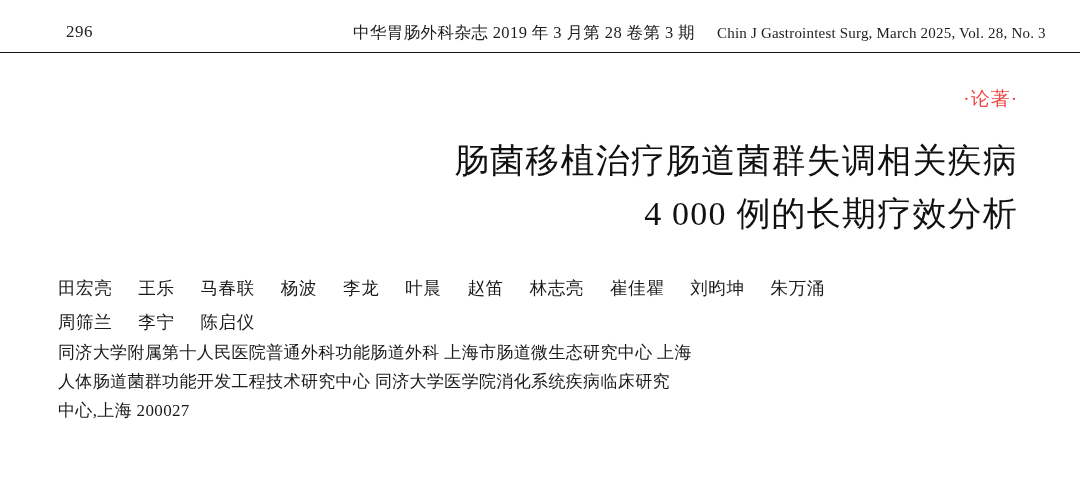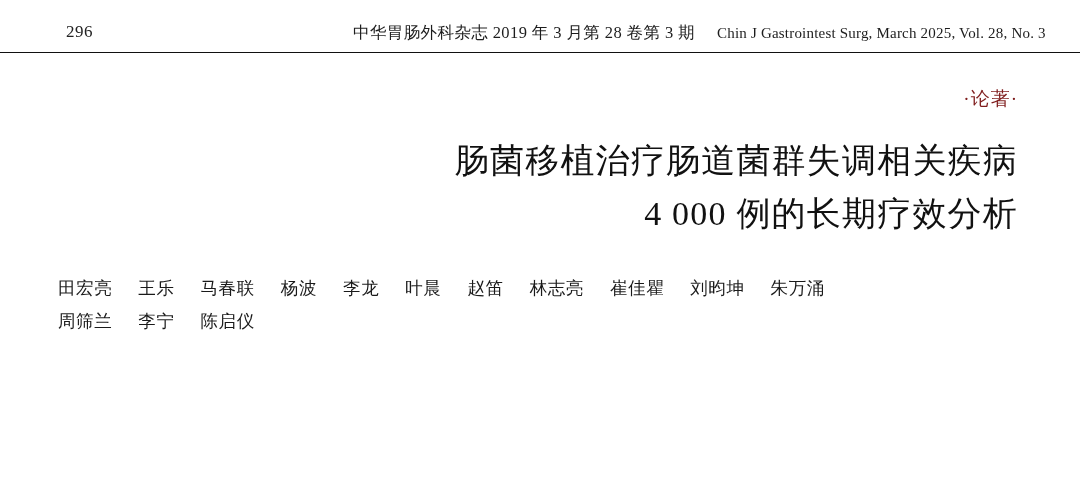--- a/index.html
+++ b/index.html
@@ -68,21 +68,21 @@
     background: #111;
   }
 
   
   .article-type {
     position: absolute;
     top: 86px;
     right: 62px;
     font-size: 19px;
     letter-spacing: 1px;
-    color: #7f1d1d;
+    color: #ef4444;
   }
 
   
   .title-block {
     position: absolute;
     top: 134px;
     left: 58px;
     width: 960px;
     text-align: right;
   }
@@ -108,20 +108,21 @@
     letter-spacing: 0.6px;
     color: #1a1a1a;
     white-space: nowrap;
   }
   .author-line .name {
     display: inline-block;
     margin-right: 26px;
   }
   .author-line .name:last-child {
     margin-right: 0;
+    font-family: Liberation Mono, monospace;
   }
 
   
   .affil-block {
     position: absolute;
     top: 338px;
     left: 58px;
     width: 790px;
   }
   .affil-line {
@@ -165,15 +166,20 @@
 
   <div class="authors-block">
     <div class="author-line">
       <span class="name">田宏亮</span><span class="name">王乐</span><span class="name">马春联</span><span class="name">杨波</span><span class="name">李龙</span><span class="name">叶晨</span><span class="name">赵笛</span><span class="name">林志亮</span><span class="name">崔佳瞿</span><span class="name">刘昀坤</span><span class="name">朱万涌</span>
     </div>
     <div class="author-line">
       <span class="name">周筛兰</span><span class="name">李宁</span><span class="name">陈启仪</span>
     </div>
   </div>
 
+  <div class="affil-block">
+    <div class="affil-line">同济大学附属第十人民医院普通外科功能肠道外科  上海市肠道微生态研究中心  上海</div>
+    <div class="affil-line">人体肠道菌群功能开发工程技术研究中心  同济大学医学院消化系统疾病临床研究</div>
+    <div class="affil-line">中心,上海  200027</div>
+  </div>
 
 
 </div>
 
 </body></html>

